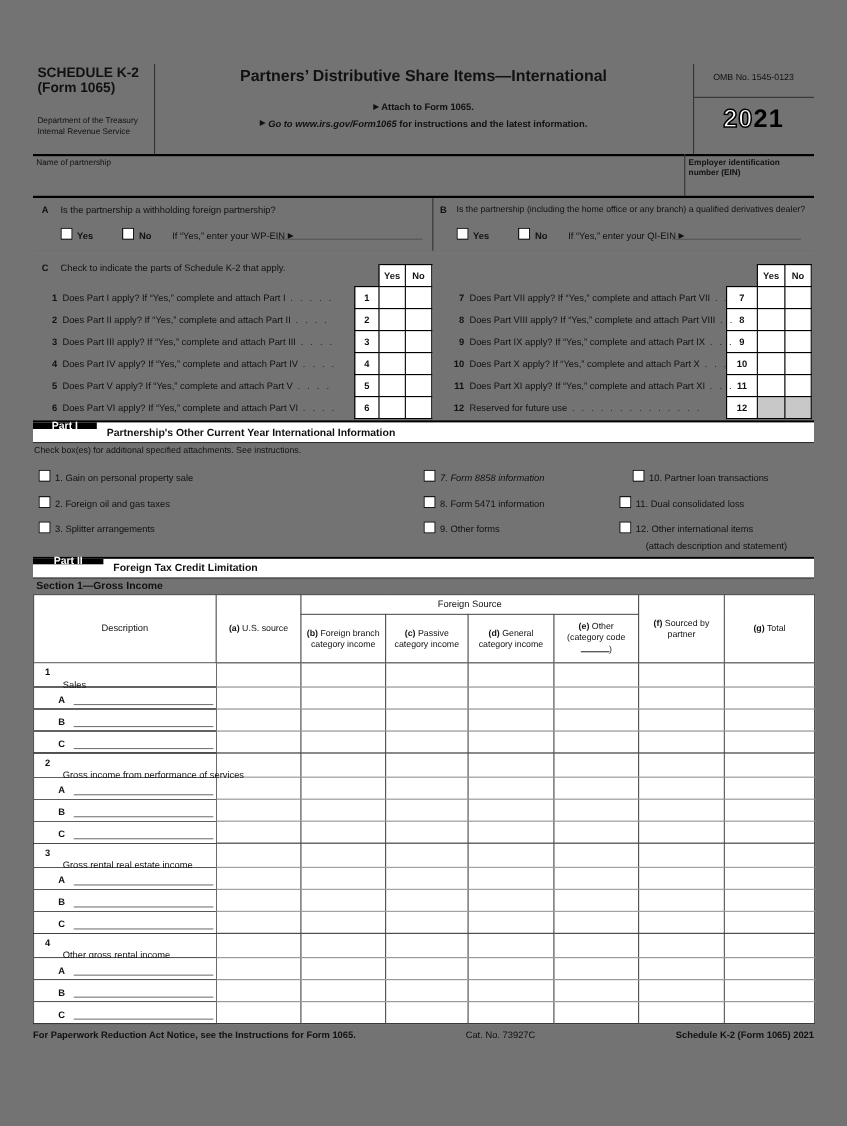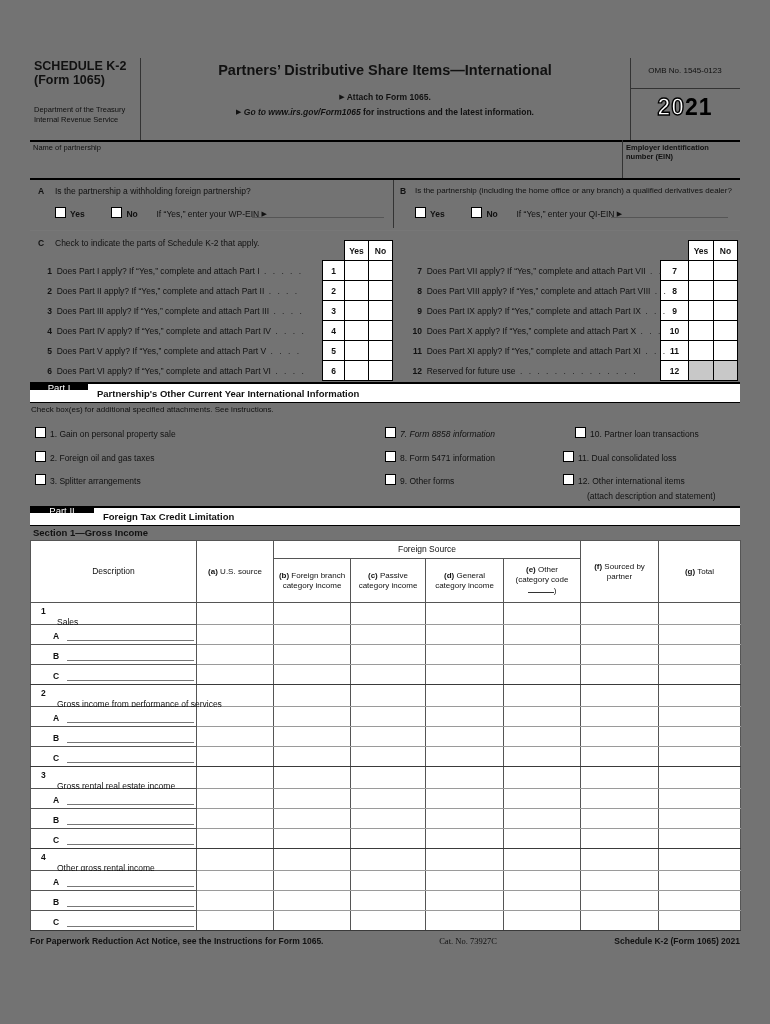--- a/index.html
+++ b/index.html
@@ -15,21 +15,21 @@
   .t95{font-size:9.5px;}
   .t12{font-size:12.5px;line-height:13px;}
   .center{text-align:center;}
   .cb{display:inline-block;width:9px;height:9px;border:1px solid #000;background:#fff;
       vertical-align:-1px;margin-right:4px;}
   .vline{position:absolute;width:0;border-left:1px solid #333;}
   .hline{position:absolute;height:0;border-top:1px solid #777;}
   .band{position:absolute;left:30px;width:710px;border-top:2.5px solid #000;
         border-bottom:1.6px solid #000;background:#fff;}
   .bandbox{position:absolute;left:0;top:0;bottom:12px;background:#000;color:#fff;
-           font-weight:normal;font-size:9.5px;display:flex;align-items:center;justify-content:center;}
+           font-weight:bold;font-size:9.5px;display:flex;align-items:center;justify-content:center;}
   .bandtitle{position:absolute;top:0;bottom:0;display:flex;align-items:center;
              font-weight:bold;font-size:9.5px;}
   .ulfield{position:absolute;border-bottom:1px solid #555;height:0;}
   
   table.cgrid{position:absolute;border-collapse:collapse;table-layout:fixed;}
   table.cgrid td{border:1px solid #000;padding:0;text-align:center;vertical-align:middle;
                  font-size:8.5px;font-weight:bold;height:19px;background:#fff;}
   table.cgrid td.hole{border-top:none;border-left:none;background:transparent;}
   table.cgrid td.shade{background:#c8c8c8;}
   .crow{position:absolute;font-size:8.5px;white-space:nowrap;}
@@ -490,16 +490,16 @@
           <td class="body"></td>
           <td class="body"></td>
           <td class="body"></td>
           <td class="body"></td>
           <td class="body"></td>
     </tr>
   </tbody>
     </table>
 
   <div class="abs t85 b" style="left:30px;top:936px;">For Paperwork Reduction Act Notice, see the Instructions for Form 1065.</div>
-  <div class="abs t85 center" style="left:368px;top:936px;width:200px;font-family:Liberation Serif, serif;">Cat. No. 73927C</div>
+  <div class="abs t85 center" style="left:355px;top:936px;width:200px;">Cat. No. 73927C</div>
   <div class="abs t85 b" style="right:30px;top:936px;text-align:right;">Schedule K-2 (Form 1065) 2021</div>
 
 </div>
 
 </body></html>

